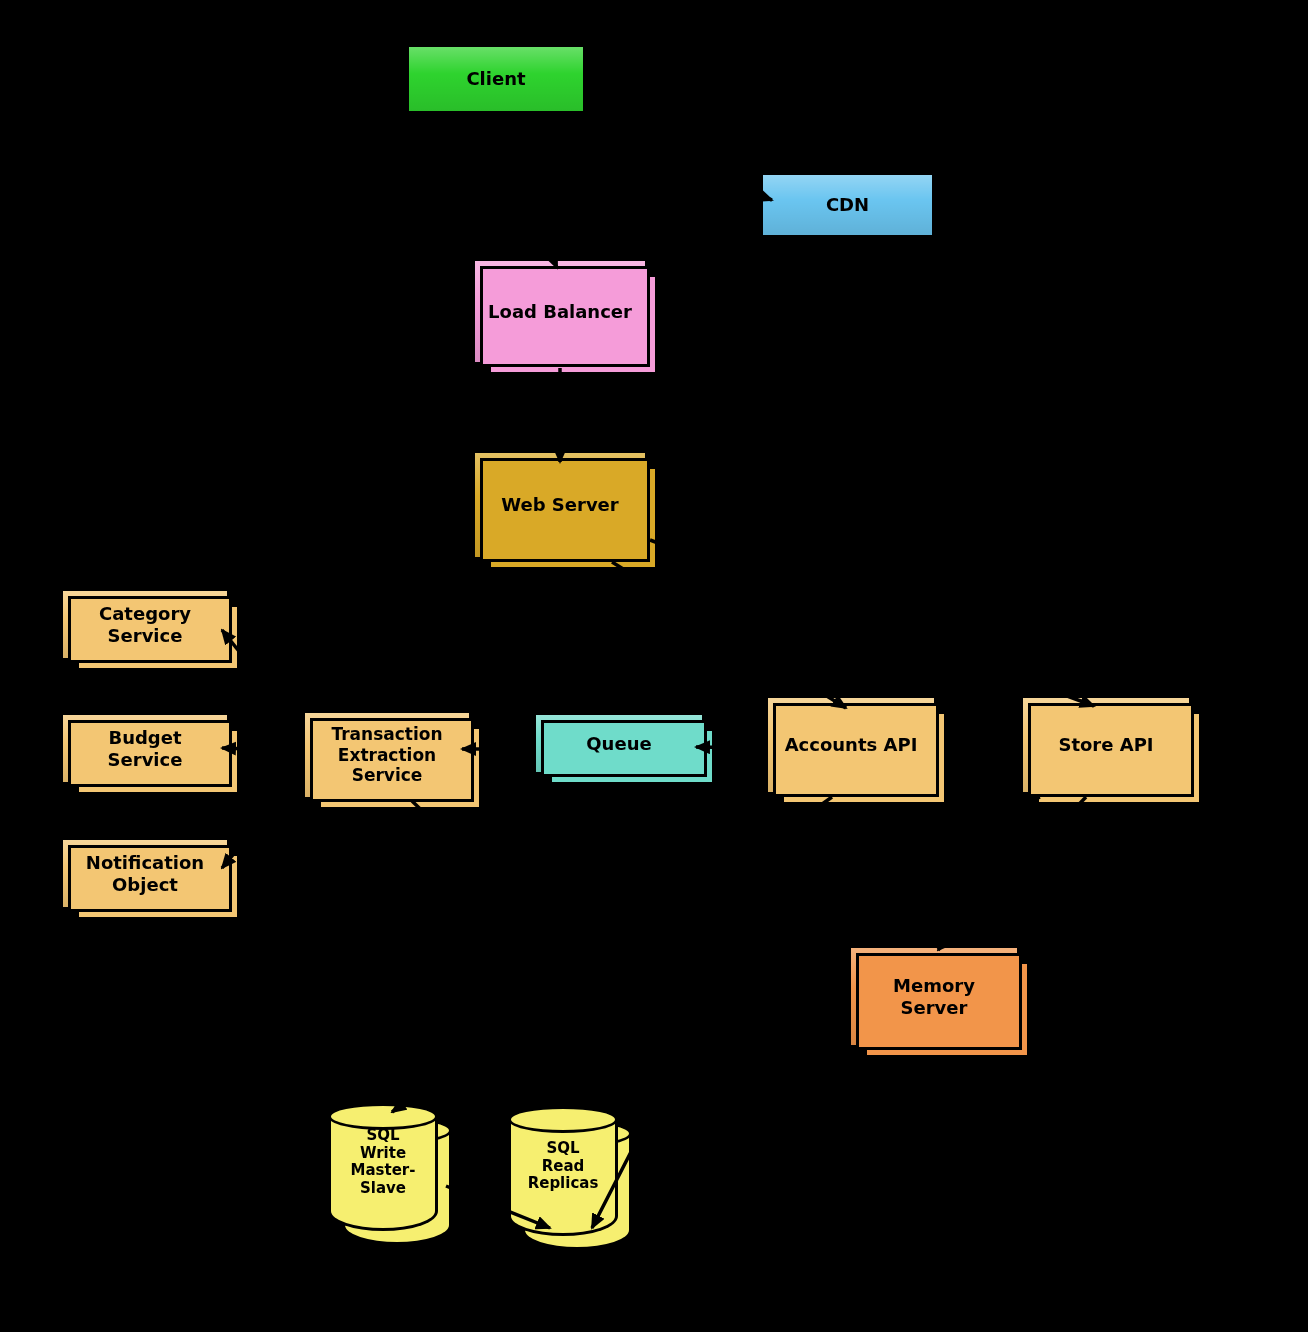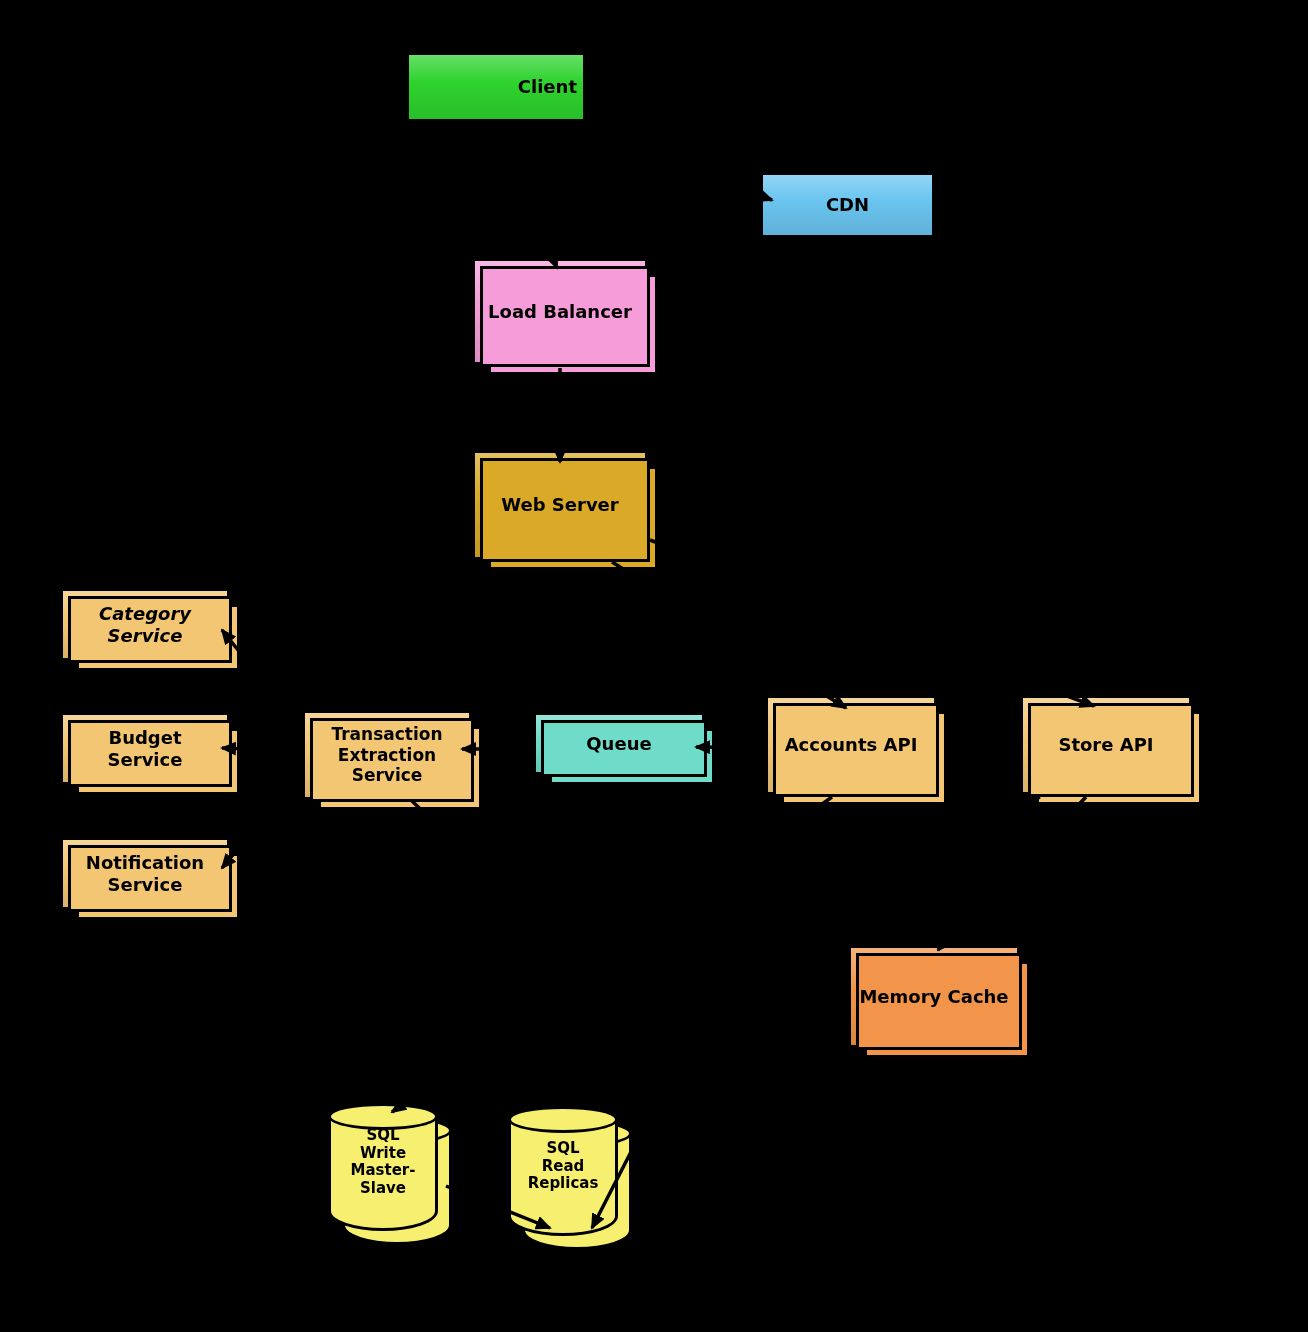--- a/index.html
+++ b/index.html
@@ -54,50 +54,50 @@
   .cyl .lbl.l2{top:36px;}
   
   svg.edges{position:absolute;left:0;top:0;z-index:10;pointer-events:none;}
   svg.edges line, svg.edges polyline{stroke:#000;stroke-width:3.5;fill:none;}
 </style>
 </head>
 <body>
 
 <div class="canvas">
 
-  <div class="node" style="left: 406px; top: 52px; width: 180px; height: 70px; justify-content: flex-end; --c: #2ed32e;">
+  <div class="node" style="left: 406px; top: 44px; width: 180px; height: 70px; --c: #2ed32e;">
     <span class="lbl">Client</span>
   </div>
 
 
   <div class="node" style="left: 760px; top: 172px; width: 175px; height: 66px; --c: #6ac5f0;">
     <span class="lbl">CDN</span>
   </div>
 
   <div class="node stack" style="left: 472px; top: 258px; width: 176px; height: 107px; --c: #f59cd9;">
     <span class="lbl">Load Balancer</span>
   </div>
 
   <div class="node stack" style="left: 472px; top: 450px; width: 176px; height: 110px; --c: #d9a927;">
     <span class="lbl">Web Server</span>
   </div>
 
-  <div class="node stack" style="left: 60px; top: 588px; width: 170px; height: 73px; font-style: italic; --c: #f3c673;">
+  <div class="node stack" style="left: 60px; top: 588px; width: 170px; height: 73px; --c: #f3c673;">
     <span class="lbl">Category
 Service</span>
   </div>
 
   <div class="node stack" style="left: 60px; top: 712px; width: 170px; height: 73px; --c: #f3c673;">
     <span class="lbl">Budget
 Service</span>
   </div>
 
   <div class="node stack" style="left: 60px; top: 837px; width: 170px; height: 73px; --c: #f3c673;">
     <span class="lbl">Notification
-Service</span>
+Object</span>
   </div>
 
   <div class="node stack" style="left: 302px; top: 710px; width: 170px; height: 90px; --c: #f3c673;">
     <span class="lbl" style="font-size:17px">Transaction
 Extraction
 Service</span>
   </div>
 
   <div class="node stack" style="left: 533px; top: 712px; width: 172px; height: 63px; --c: #6fdcca;">
     <span class="lbl">Queue</span>
@@ -105,21 +105,21 @@
 
   <div class="node stack" style="left: 765px; top: 695px; width: 172px; height: 100px; --c: #f3c673;">
     <span class="lbl">Accounts API</span>
   </div>
 
   <div class="node stack" style="left: 1020px; top: 695px; width: 172px; height: 100px; --c: #f3c673;">
     <span class="lbl">Store API</span>
   </div>
 
   <div class="node stack" style="left: 848px; top: 945px; width: 172px; height: 103px; --c: #f2954a;">
-    <span class="lbl">Memory Cache</span>
+    <span class="lbl">Memory Server</span>
   </div>
 
   <div class="cyl" style="left: 328px; top: 1103px; width: 110px; height: 128px; --c: #f6ef70;">
     <div class="cylshape ghost">
       <div class="tube"></div>
       <div class="cap"></div>
     </div>
     <div class="cylshape">
       <div class="tube"></div>
       <div class="cap"></div>

